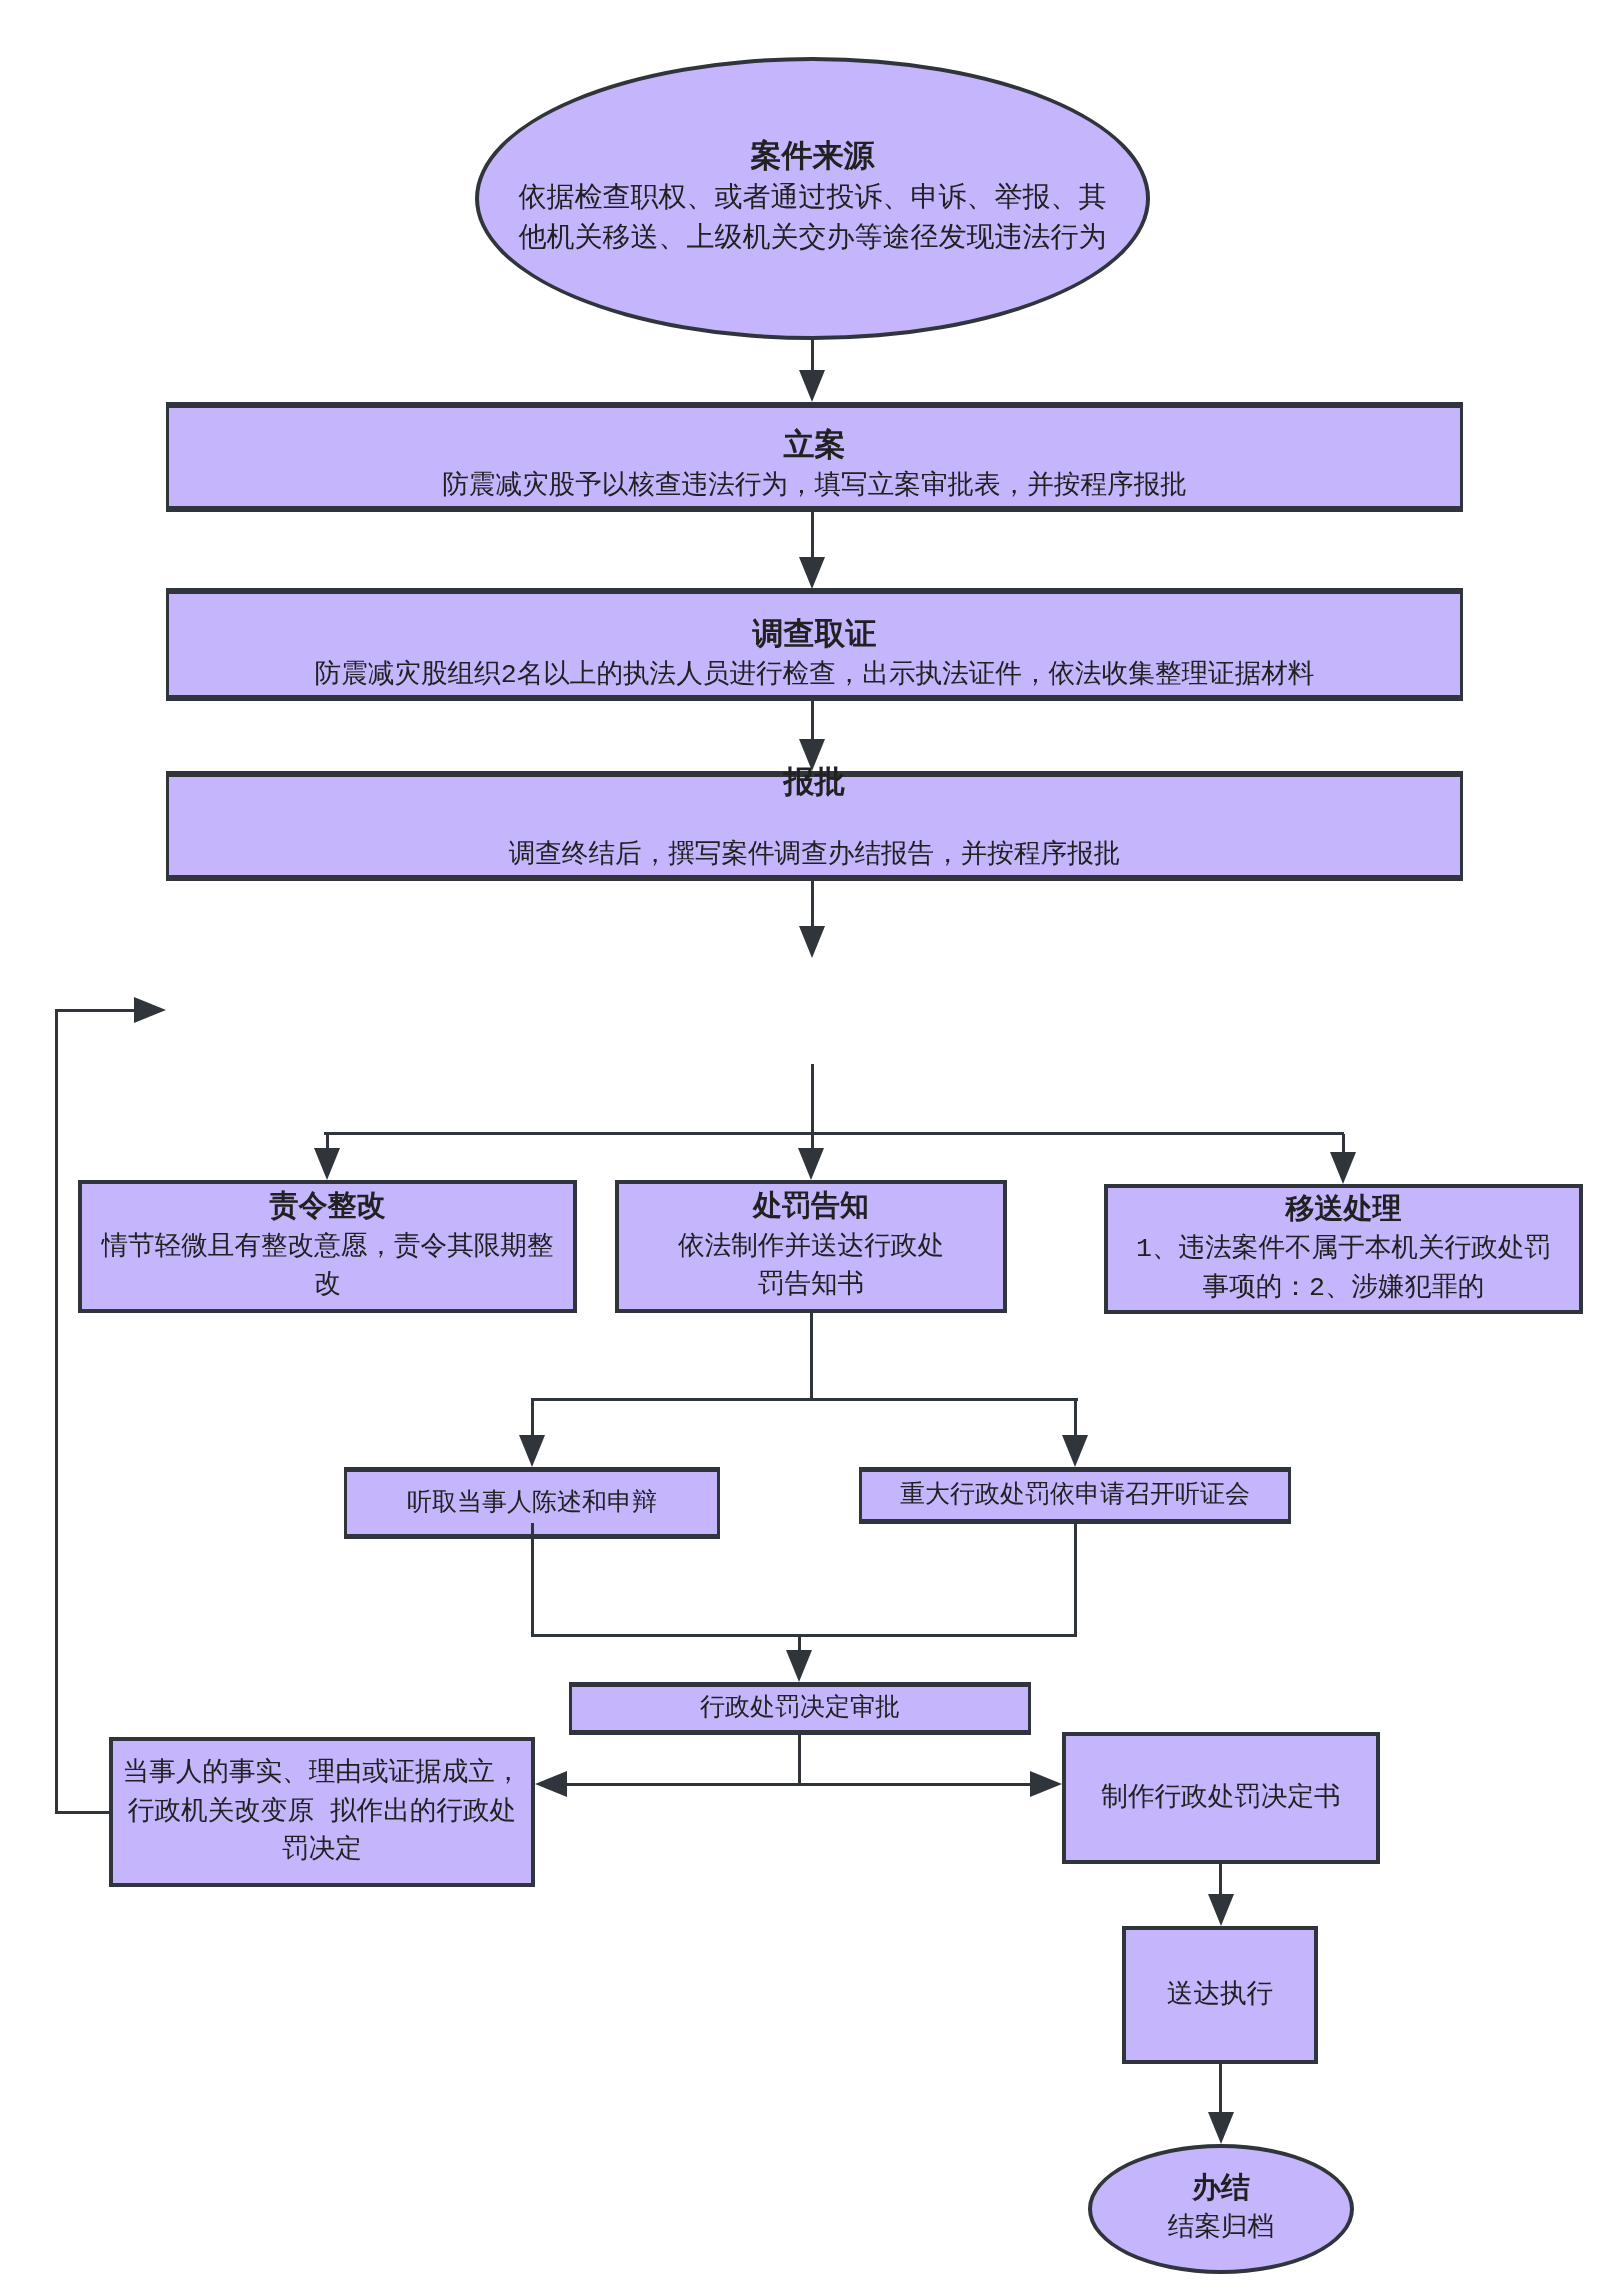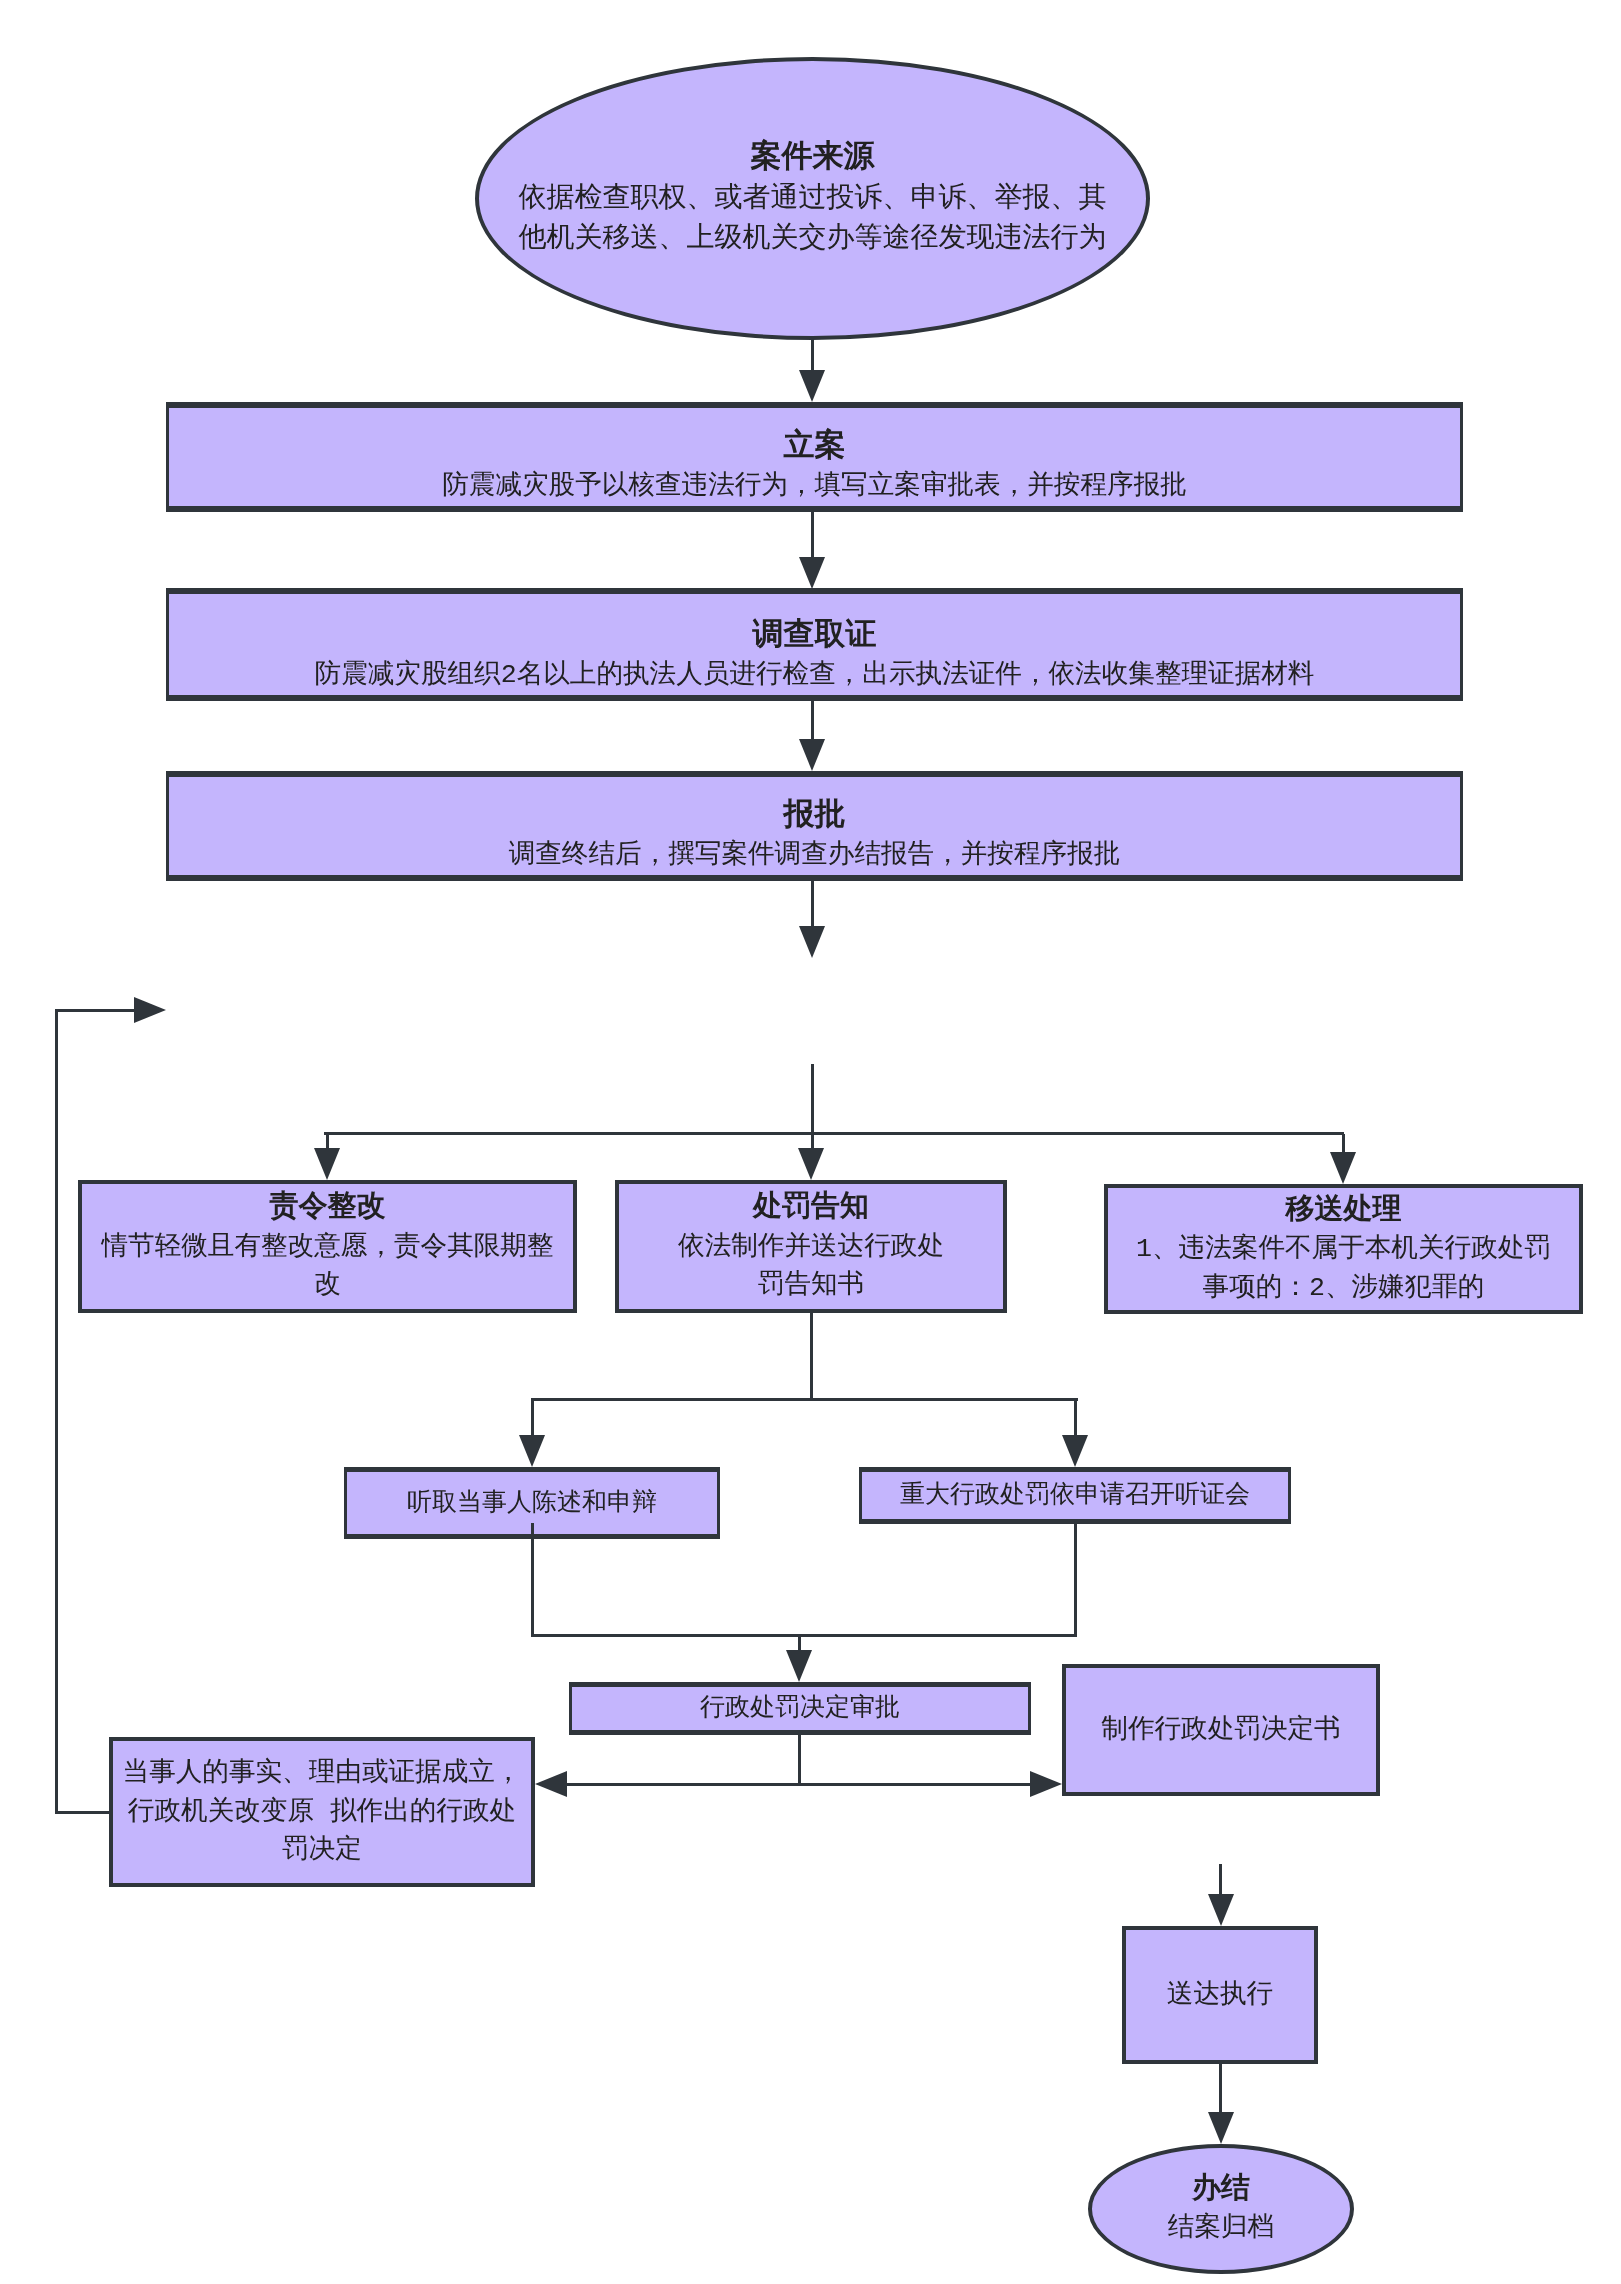--- a/index.html
+++ b/index.html
@@ -40,21 +40,21 @@
   <div class="node wide" style="left:166px;top:402px;width:1297px;height:110px;">
     <div class="nt">立案</div>
     <div class="nb">防震减灾股予以核查违法行为，填写立案审批表，并按程序报批</div>
   </div>
 
   <div class="node wide" style="left:166px;top:588px;width:1297px;height:113px;">
     <div class="nt">调查取证</div>
     <div class="nb">防震减灾股组织2名以上的执法人员进行检查，出示执法证件，依法收集整理证据材料</div>
   </div>
 
-  <div class="node wide" style="left:166px;top:771px;width:1297px;height:110px;">
+  <div class="node wide" style="left:166px;top:771px;width:1297px;height:110px;gap:32px;">
     <div class="nt">报批</div>
     <div class="nb">调查终结后，撰写案件调查办结报告，并按程序报批</div>
   </div>
 
 
   <div class="node" style="left:78px;top:1180px;width:499px;height:133px;">
     <div class="nt" style="font-size:29px;">责令整改</div>
     <div class="nb" style="max-width:459px;">情节轻微且有整改意愿，责令其限期整改</div>
   </div>
 
@@ -77,21 +77,21 @@
   </div>
 
   <div class="node" style="left:569px;top:1682px;width:462px;height:53px;border-width:5.3px 3.3px;">
     <div class="nl">行政处罚决定审批</div>
   </div>
 
   <div class="node" style="left:109px;top:1737px;width:426px;height:150px;">
     <div class="nl md" style="max-width:399px;">当事人的事实、理由或证据成立，行政机关改变原 拟作出的行政处罚决定</div>
   </div>
 
-  <div class="node" style="left:1062px;top:1664px;width:318px;height:132px;border-width:4.7px;align-items:center;">
+  <div class="node" style="left:1062px;top:1732px;width:318px;height:132px;border-width:4.7px;align-items:center;">
     <div class="nl md">制作行政处罚决定书</div>
   </div>
 
   <div class="node" style="left:1122px;top:1926px;width:196px;height:138px;border-width:4.7px;">
     <div class="nl md">送达执行</div>
   </div>
 
   <div class="node ellipse" style="left:1088px;top:2144px;width:266px;height:130px;">
     <div class="nt" style="font-size:29px;">办结</div>
     <div class="nb">结案归档</div>

